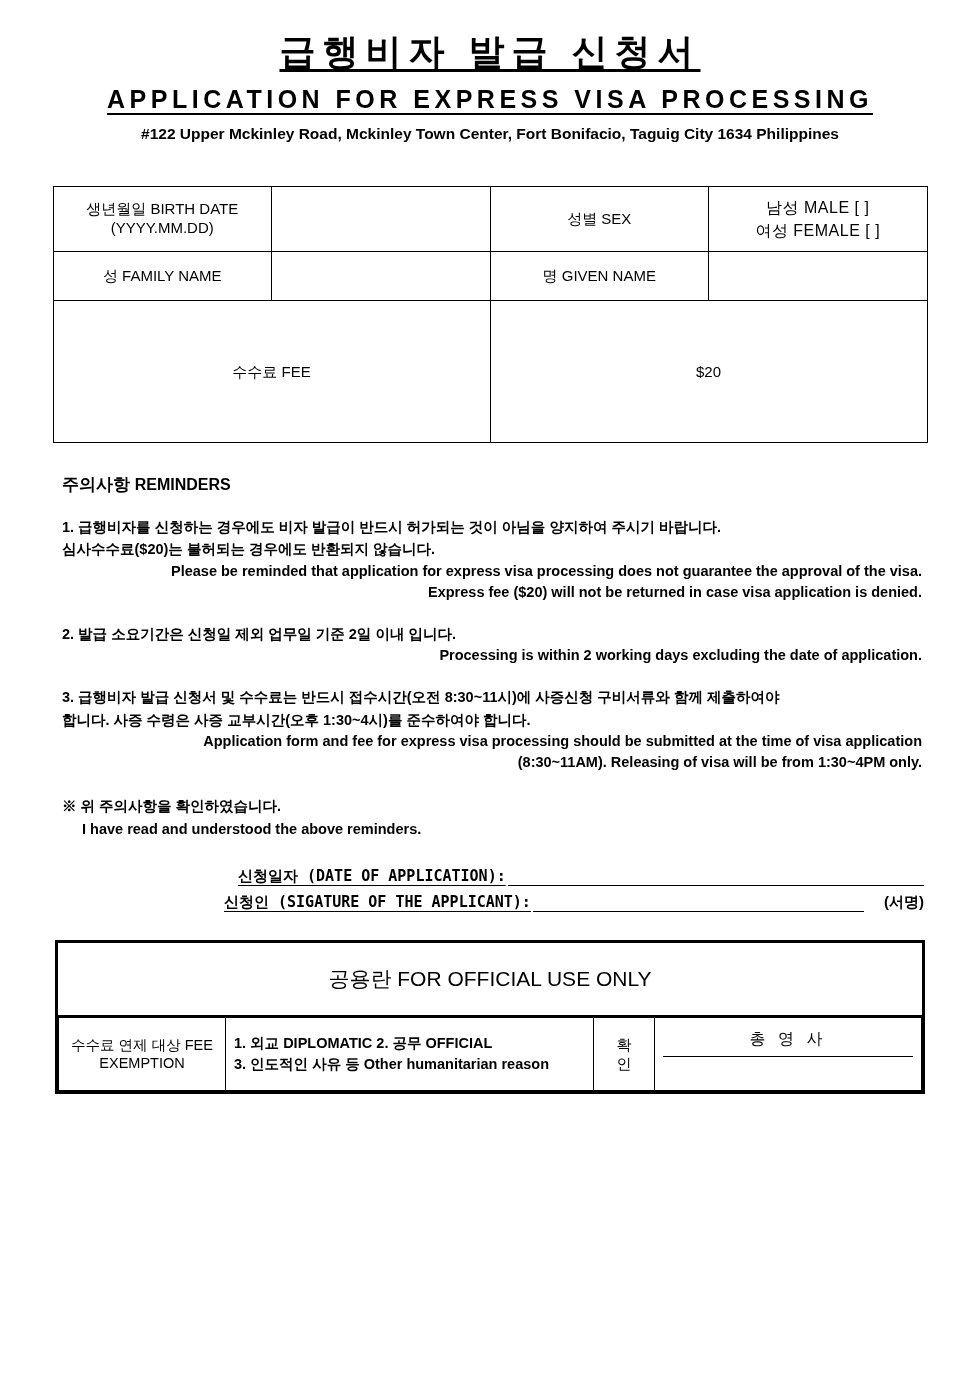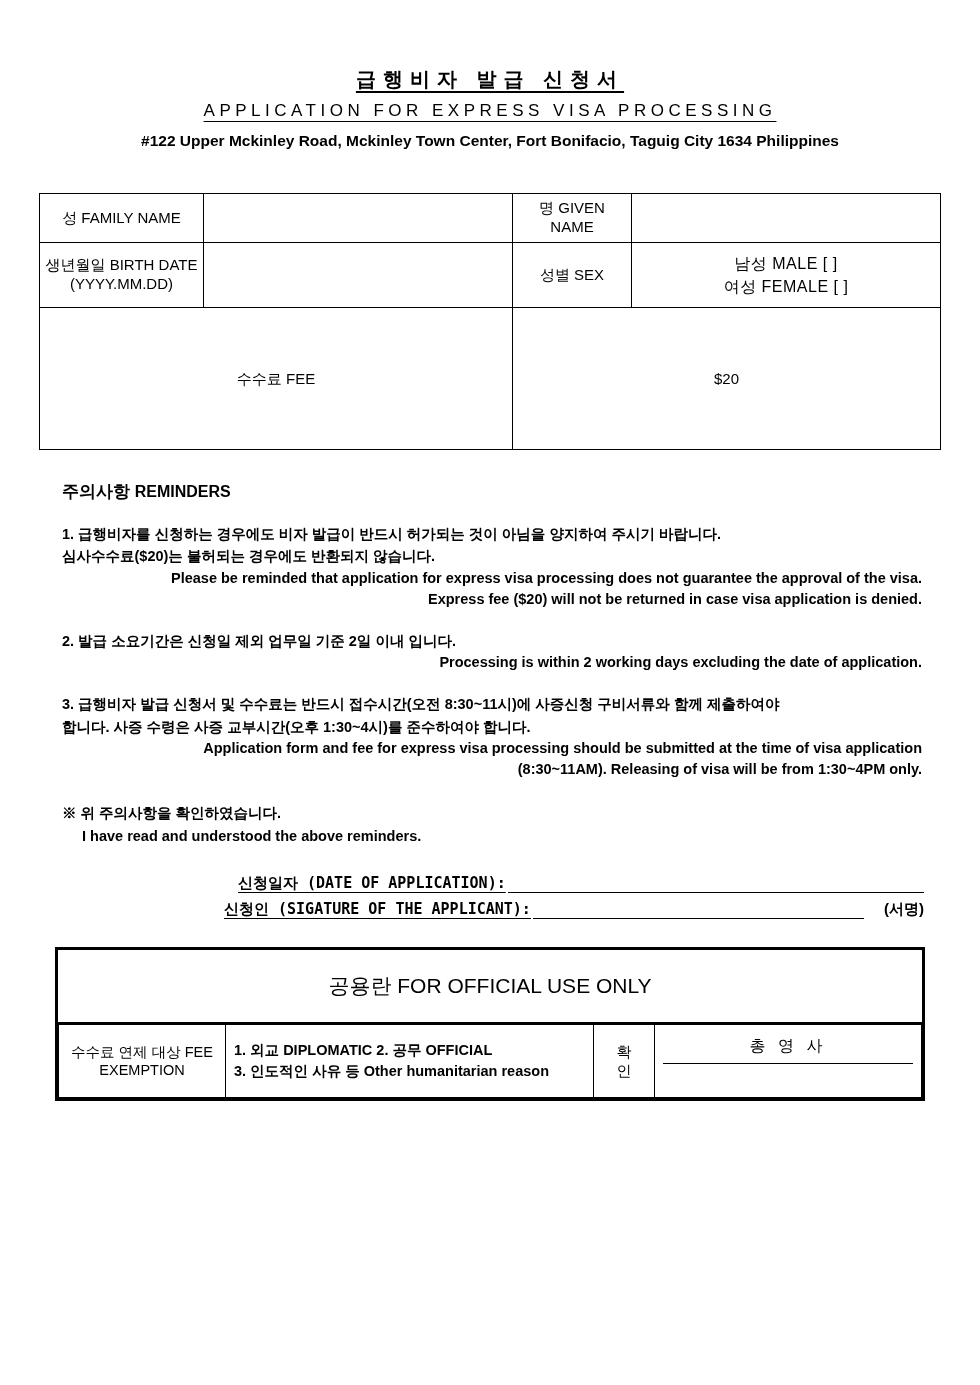--- a/index.html
+++ b/index.html
@@ -19,31 +19,31 @@
     position: relative;
     width: 980px;
     height: 1385px;
     padding: 0;
     box-sizing: border-box;
   }
 
   
   .title-ko {
     text-align: center;
-    font-size: 20px;
+    font-size: 36px;
     font-weight: bold;
     letter-spacing: 7px;
-    margin: 66px 0 0 0;
+    margin: 28px 0 0 0;
     text-decoration: underline;
     text-underline-offset: 5px;
   }
   .title-en {
     text-align: center;
-    font-size: 17px;
-    font-weight: normal;
+    font-size: 25px;
+    font-weight: bold;
     letter-spacing: 4.5px;
     margin: 8px 0 0 0;
     text-decoration: underline;
     text-underline-offset: 5px;
   }
   .embassy {
     text-align: center;
     font-size: 15.5px;
     margin: 31px 0 0 0;
     letter-spacing: 0.3px;
@@ -229,33 +229,33 @@
 <div class="page">
 
   <div class="title-ko">급행비자 발급 신청서</div>
   <div class="title-en">APPLICATION FOR EXPRESS VISA PROCESSING</div>
 
   <div class="address">#122 Upper Mckinley Road, Mckinley Town Center, Fort Bonifacio, Taguig City 1634 Philippines</div>
 
   <table class="applicant">
     <tbody>
         <tr>
-      <td class="cell-family-label lbl">성 FAMILY NAME</td>
-      <td class="cell-family-value"></td>
-      <td class="cell-given-label lbl">명 GIVEN NAME</td>
-      <td class="cell-given-value"></td>
-    </tr>
-    <tr>
       <td class="cell-birth-label lbl">생년월일 BIRTH DATE (YYYY.MM.DD)</td>
       <td></td>
       <td class="cell-sex-label lbl">성별 SEX</td>
       <td class="cell-sex-value">
         <div class="sig-none sex-line">남성 MALE   [  ]</div>
         <div class="sex-line">여성 FEMALE  [  ]</div>
       </td>
+    </tr>
+    <tr>
+      <td class="cell-family-label lbl">성 FAMILY NAME</td>
+      <td class="cell-family-value"></td>
+      <td class="cell-given-label lbl">명 GIVEN NAME</td>
+      <td class="cell-given-value"></td>
     </tr>
     <tr>
       <td class="cell-fee-label" colspan="2">수수료 FEE</td>
       <td class="cell-fee-value" colspan="2">$20</td>
     </tr>
   </tbody>
     </table>
 
   <div class="reminders-wrap">
     <div class="reminders-title">

